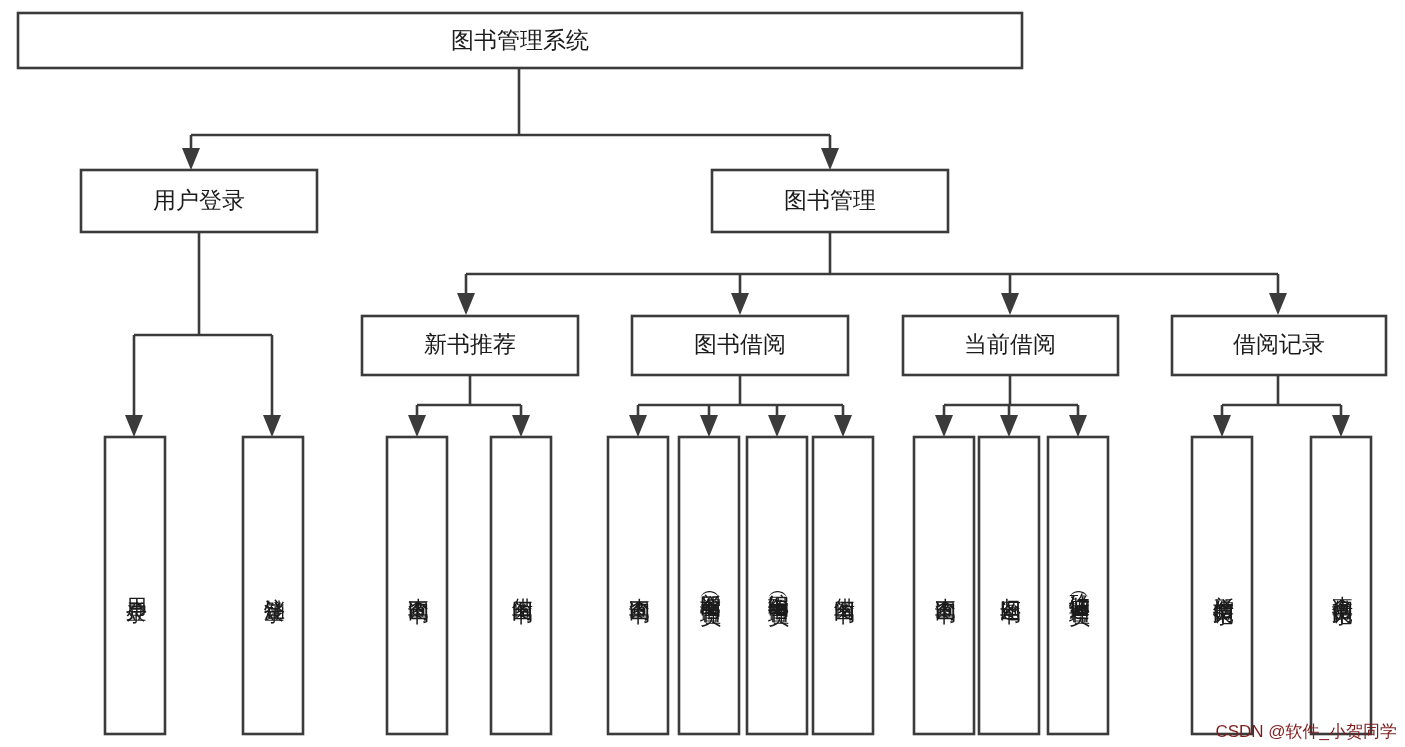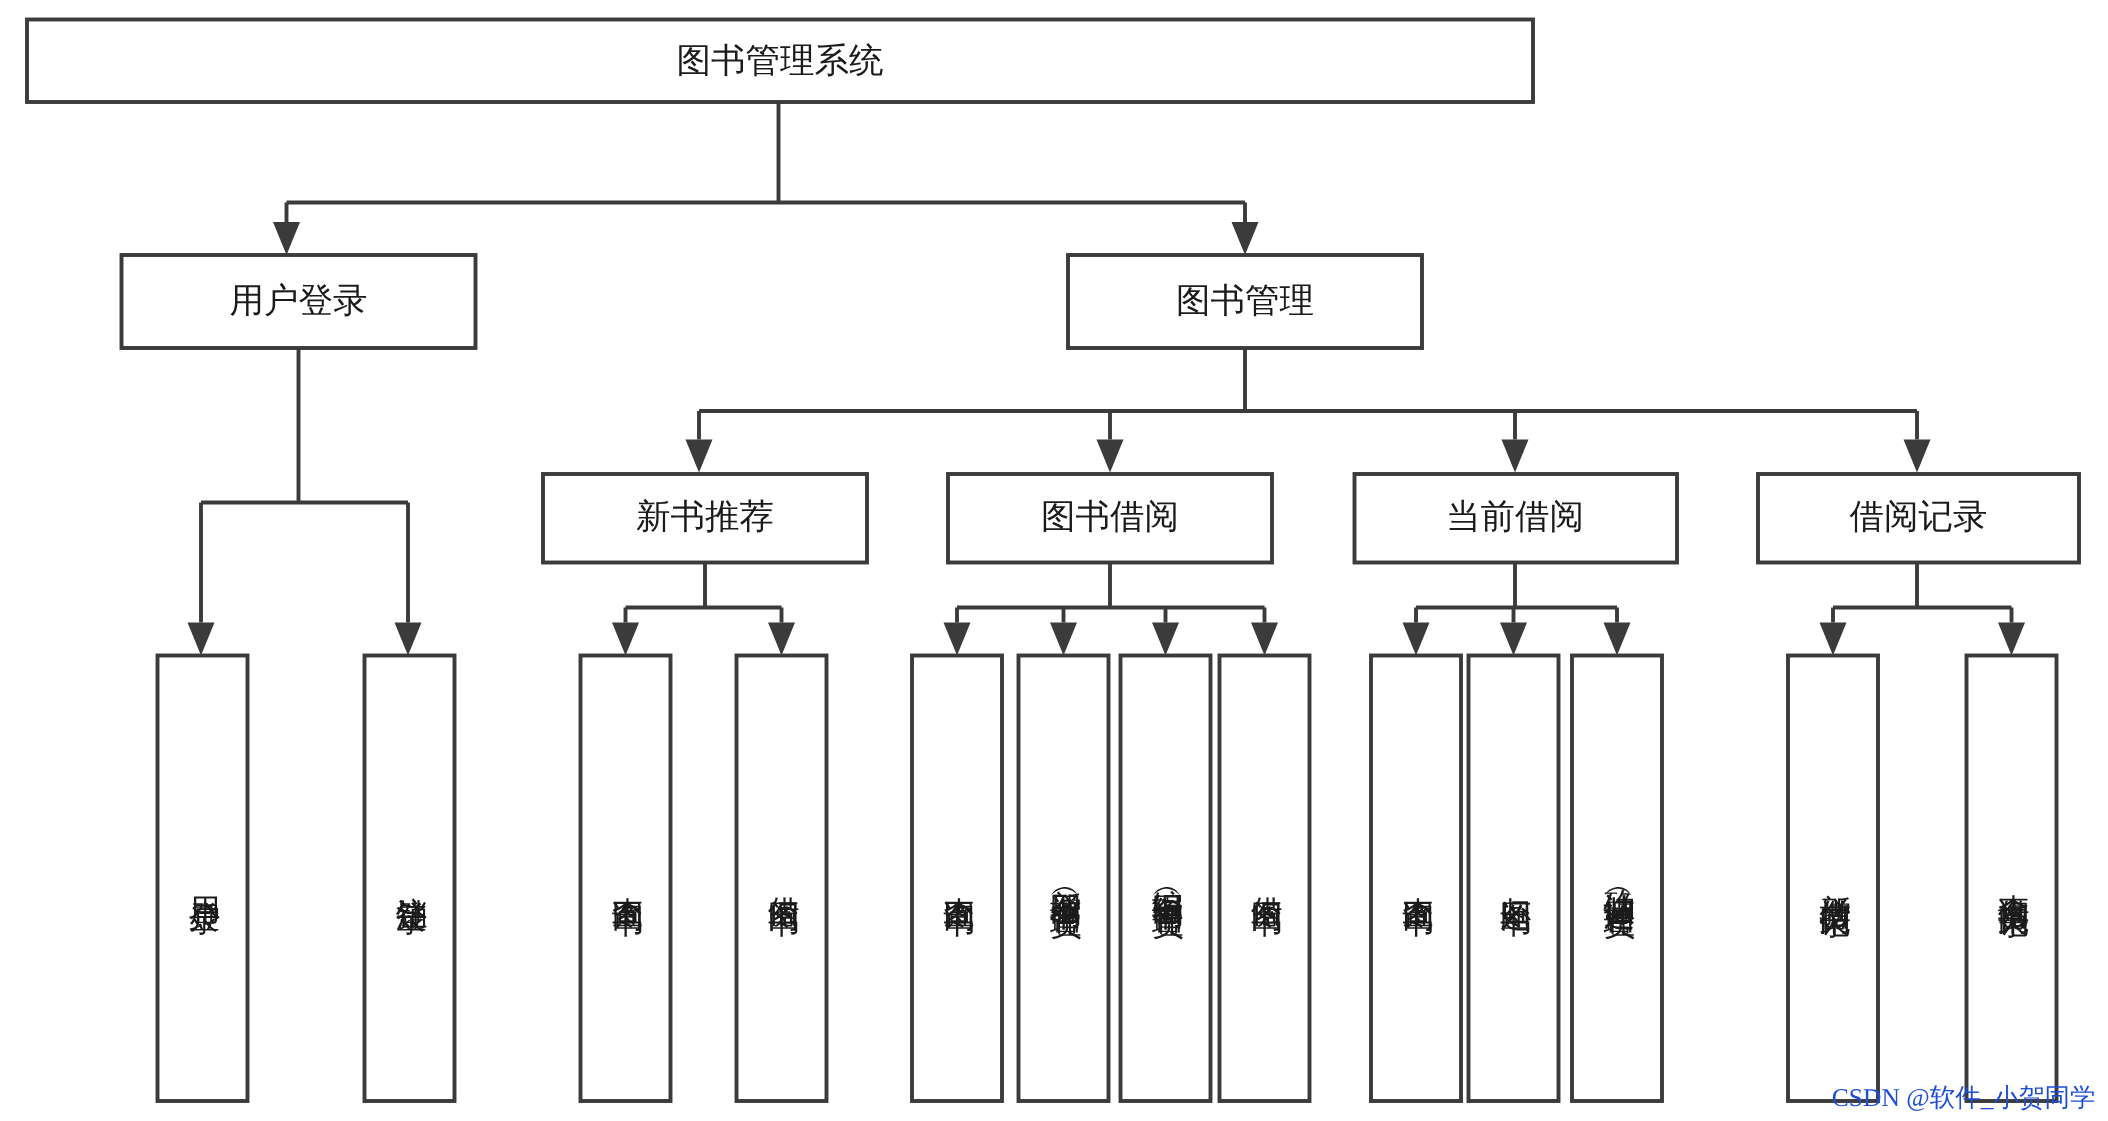--- a/index.html
+++ b/index.html
@@ -52,23 +52,23 @@
     font-size: 21px;
     writing-mode: vertical-rl;
     text-orientation: upright;
     letter-spacing: 2px;
     dominant-baseline: middle;
   }
   .watermark {
     position: absolute;
     right: 8px;
     bottom: 4px;
-    color: #1d4ed8;
+    color: #7f1d1d;
     font-size: 17px;
-    font-family: Liberation Serif, serif;
+    font-family: Liberation Sans, sans-serif;
     white-space: nowrap;
     user-select: none;
   }
 </style>
 </head>
 <body>
 
 <div id="diagram-root">
 
   <svg class="flow" viewBox="0 0 1405 747" xmlns="http://www.w3.org/2000/svg">

